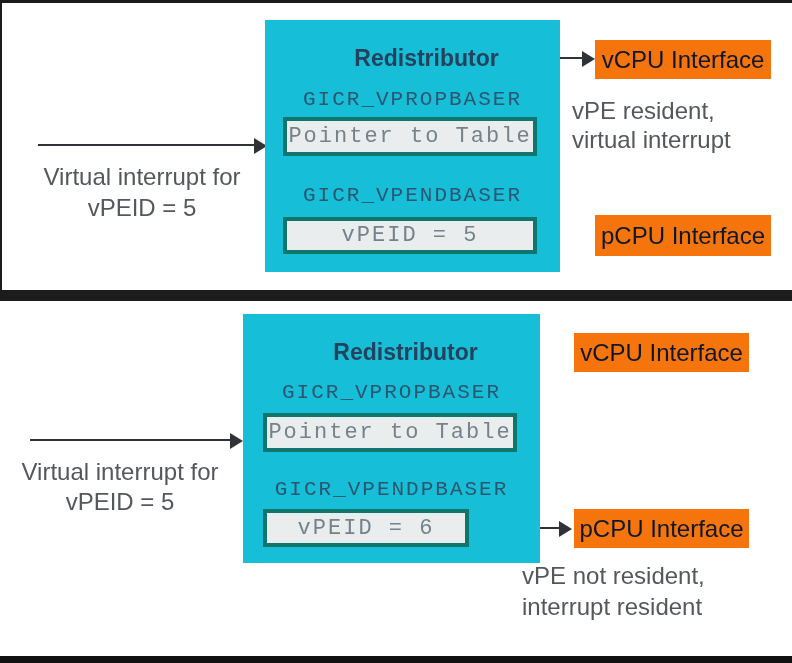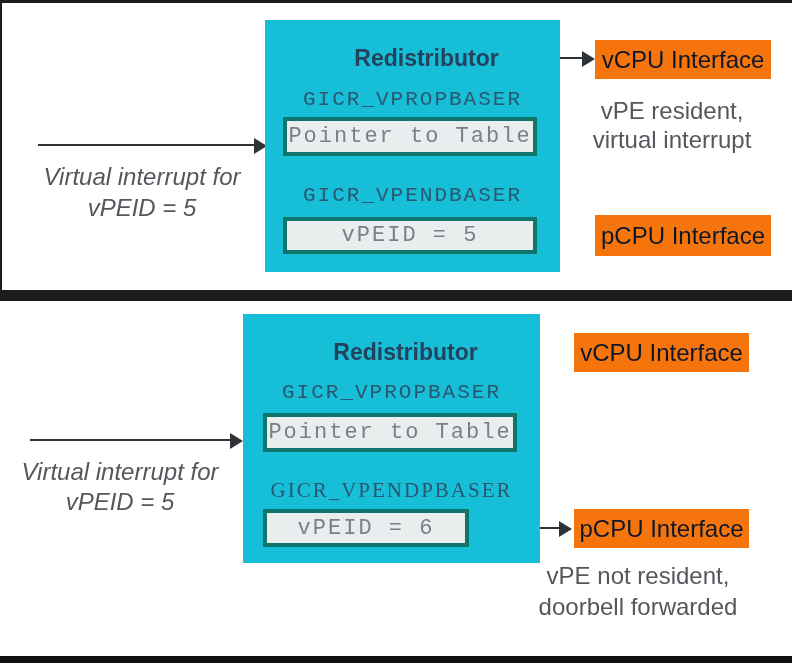--- a/index.html
+++ b/index.html
@@ -28,22 +28,22 @@
     position:absolute; background:#E9EDED; border:4px solid #0f766e;
     display:flex; align-items:center; justify-content:center;
     font-family:"Liberation Mono", monospace; font-size:22px;
     letter-spacing:2px; color:#75828A; white-space:nowrap;
   }
   .iface{
     position:absolute; background:var(--orange,#F5750C); color:#0f172a;
     font-size:24px; display:flex; align-items:center; justify-content:center;
     white-space:nowrap;
   }
-  .caption{ position:absolute; text-align:center; color:#54575C; font-size:24px; }
-  .in-label{ position:absolute; text-align:center; color:#54575C; font-size:24px;font-style:italic; }
+  .caption{ position:absolute; color:#54575C; font-size:24px; }
+  .in-label{ position:absolute; text-align:center; color:#54575C; font-size:24px; }
   .aline{ position:absolute; height:2px; background:#2F3337; }
   .ahead{
     position:absolute; width:0; height:0;
     border-top:8px solid transparent; border-bottom:8px solid transparent;
     border-left:13px solid #2F3337;
   }
 
   
   .p1-arrow-in-line{ left:38px; top:144px; width:218px; }
   .p1-arrow-in-head{ left:254px; top:138px; }
@@ -61,21 +61,21 @@
   .p1-pcpu{ left:595px; top:215px; width:176px; height:41px; }
 
   
   .p2-arrow-in-line{ left:30px; top:439px; width:202px; }
   .p2-arrow-in-head{ left:230px; top:433px; }
   .p2-in-label{ left:5px; top:457px; width:230px; line-height:30px; }
   .p2-redis{ left:243px; top:314px; width:297px; height:249px; }
   .p2-title{ top:25px; }
   .p2-reg1-name{ top:66px; }
   .p2-reg1-box{ left:20px; top:99px; width:254px; height:39px; }
-  .p2-reg2-name{ top:163px;font-family:Liberation Serif, serif; }
+  .p2-reg2-name{ top:163px; }
   .p2-reg2-box{ left:20px; top:195px; width:206px; height:38px; }
   .p2-vcpu{ left:574px; top:333px; width:175px; height:39px; }
   .p2-arrow-out-line{ left:540px; top:527px; width:21px; }
   .p2-arrow-out-head{ left:559px; top:521px; }
   .p2-pcpu{ left:574px; top:509px; width:175px; height:39px; }
   .p2-caption{ left:522px; top:560px; width:232px; line-height:31px; }
 </style>
 </head>
 <body>
 
@@ -130,21 +130,21 @@
 
     <div class="iface p2-vcpu">vCPU Interface</div>
 
     <div class="aline p2-arrow-out-line"></div>
     <div class="ahead p2-arrow-out-head"></div>
 
     <div class="iface p2-pcpu">pCPU Interface</div>
 
     <div class="caption p2-caption">
       <div>vPE not resident,</div>
-      <div>doorbell forwarded</div>
+      <div>interrupt resident</div>
     </div>
   </div>
 
   <div class="bar bar-top"></div>
   <div class="bar bar-left"></div>
   <div class="bar bar-divider"></div>
   <div class="bar bar-bottom"></div>
 </div>
 
 </body></html>

